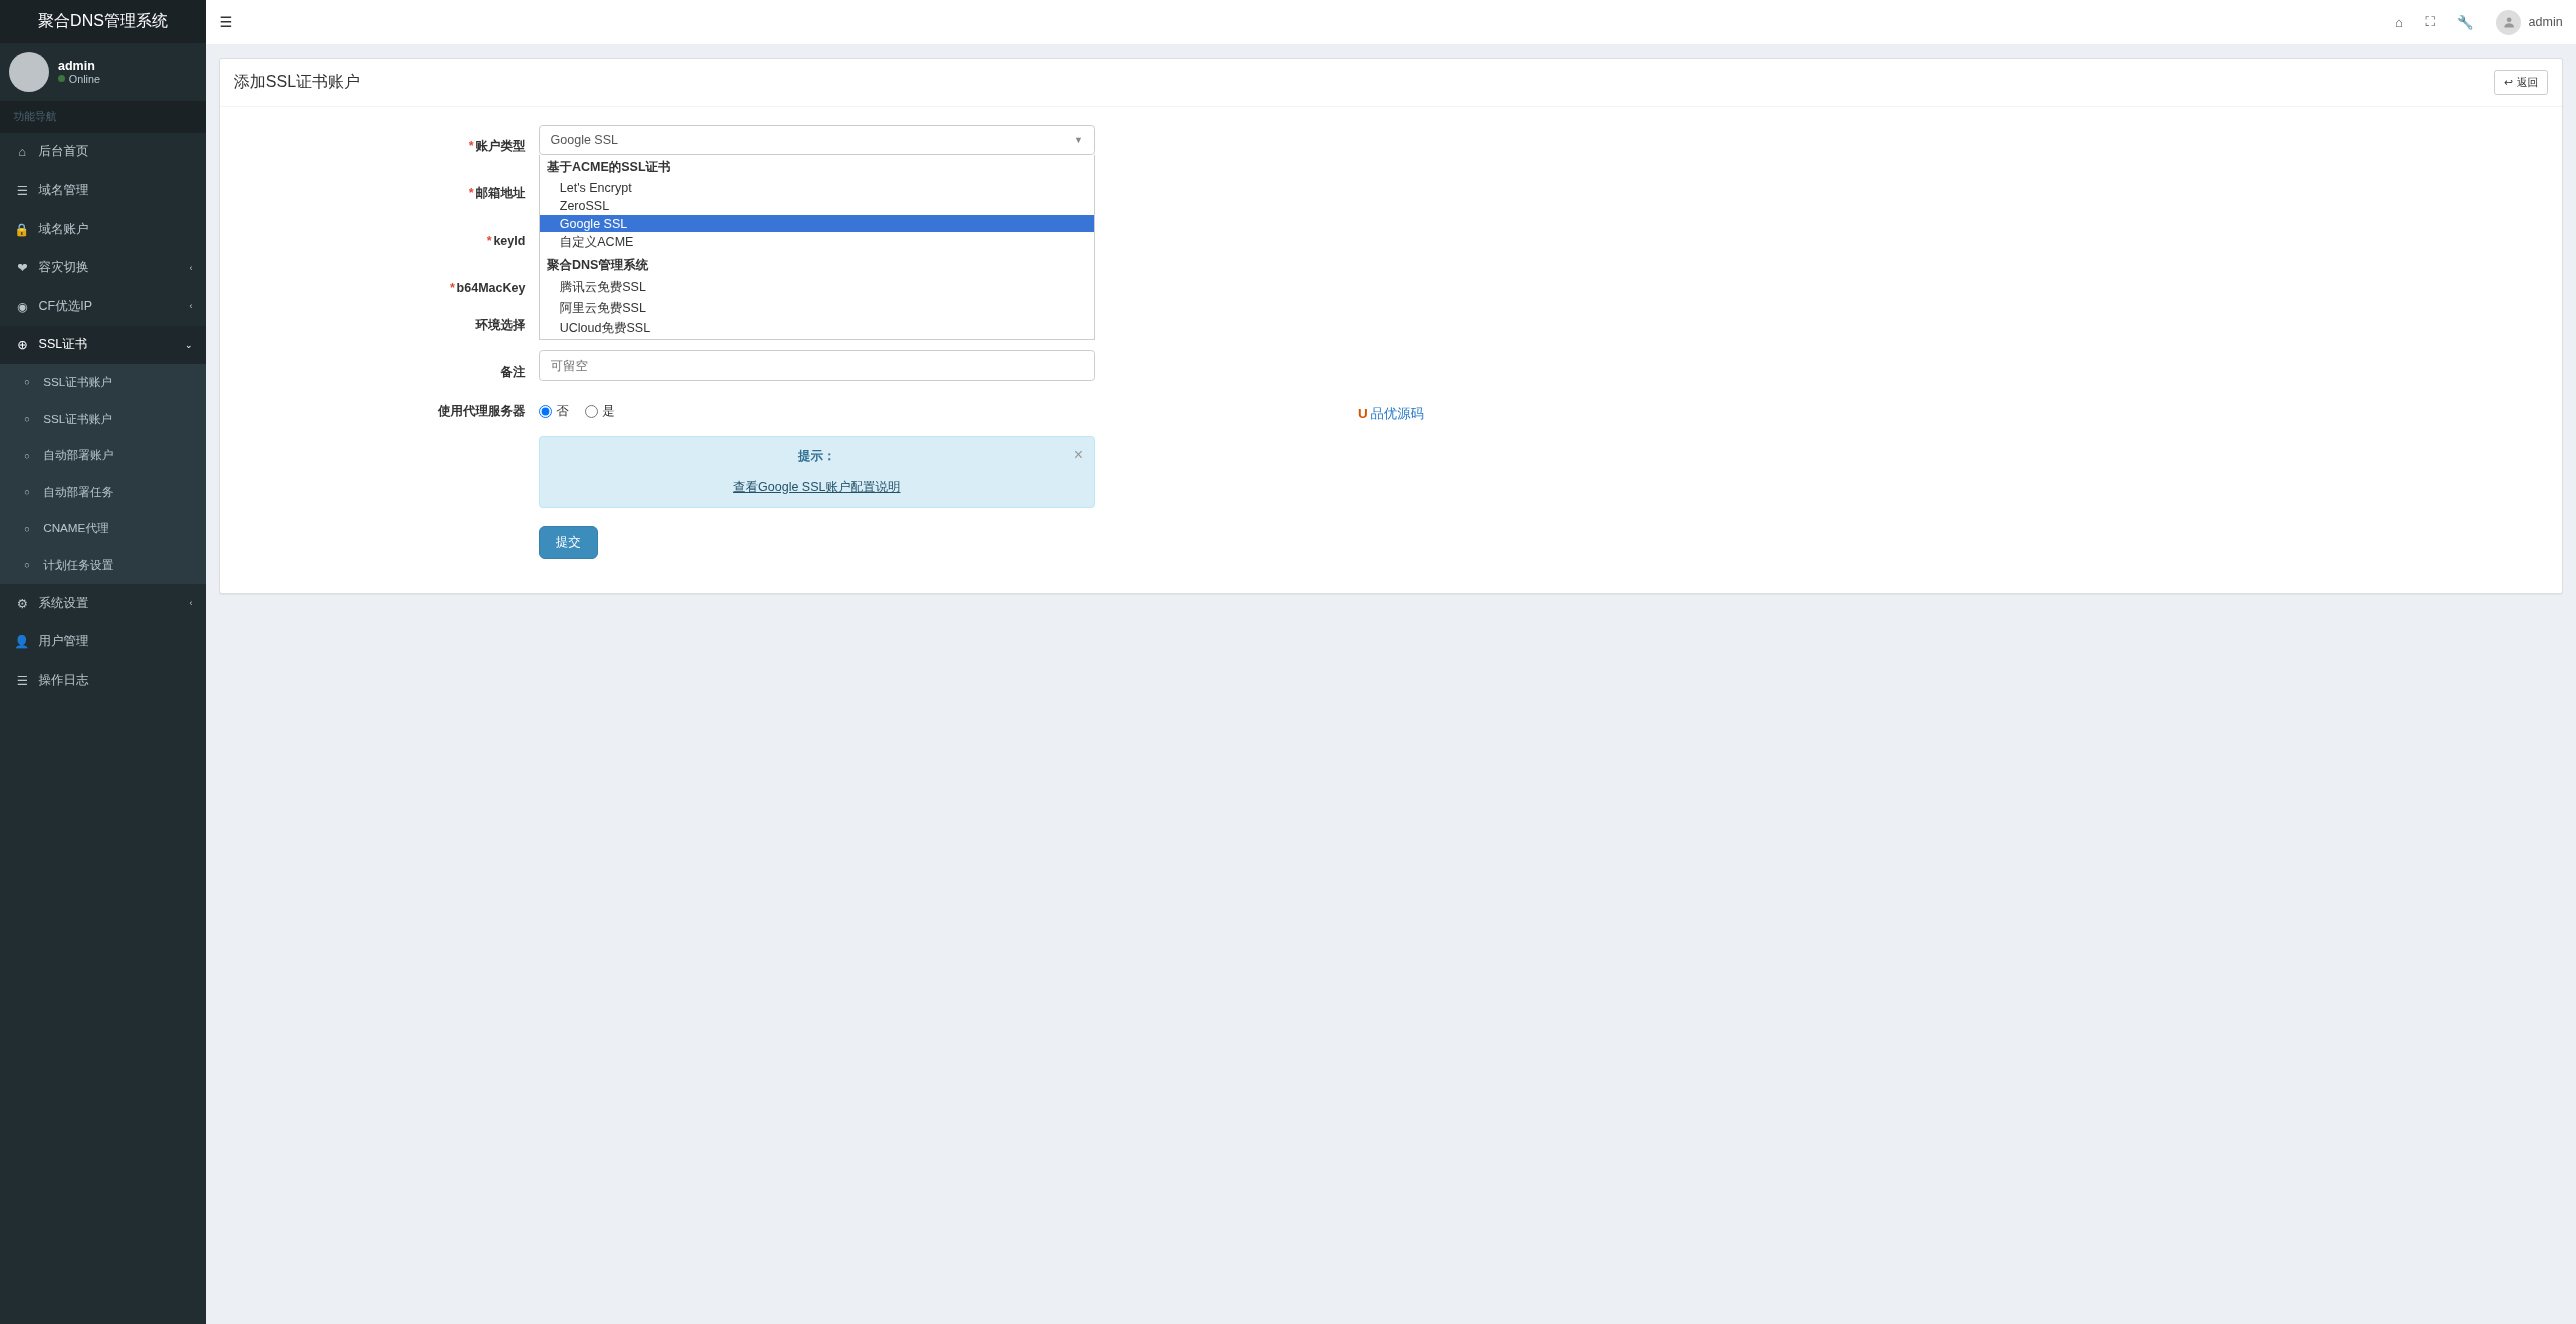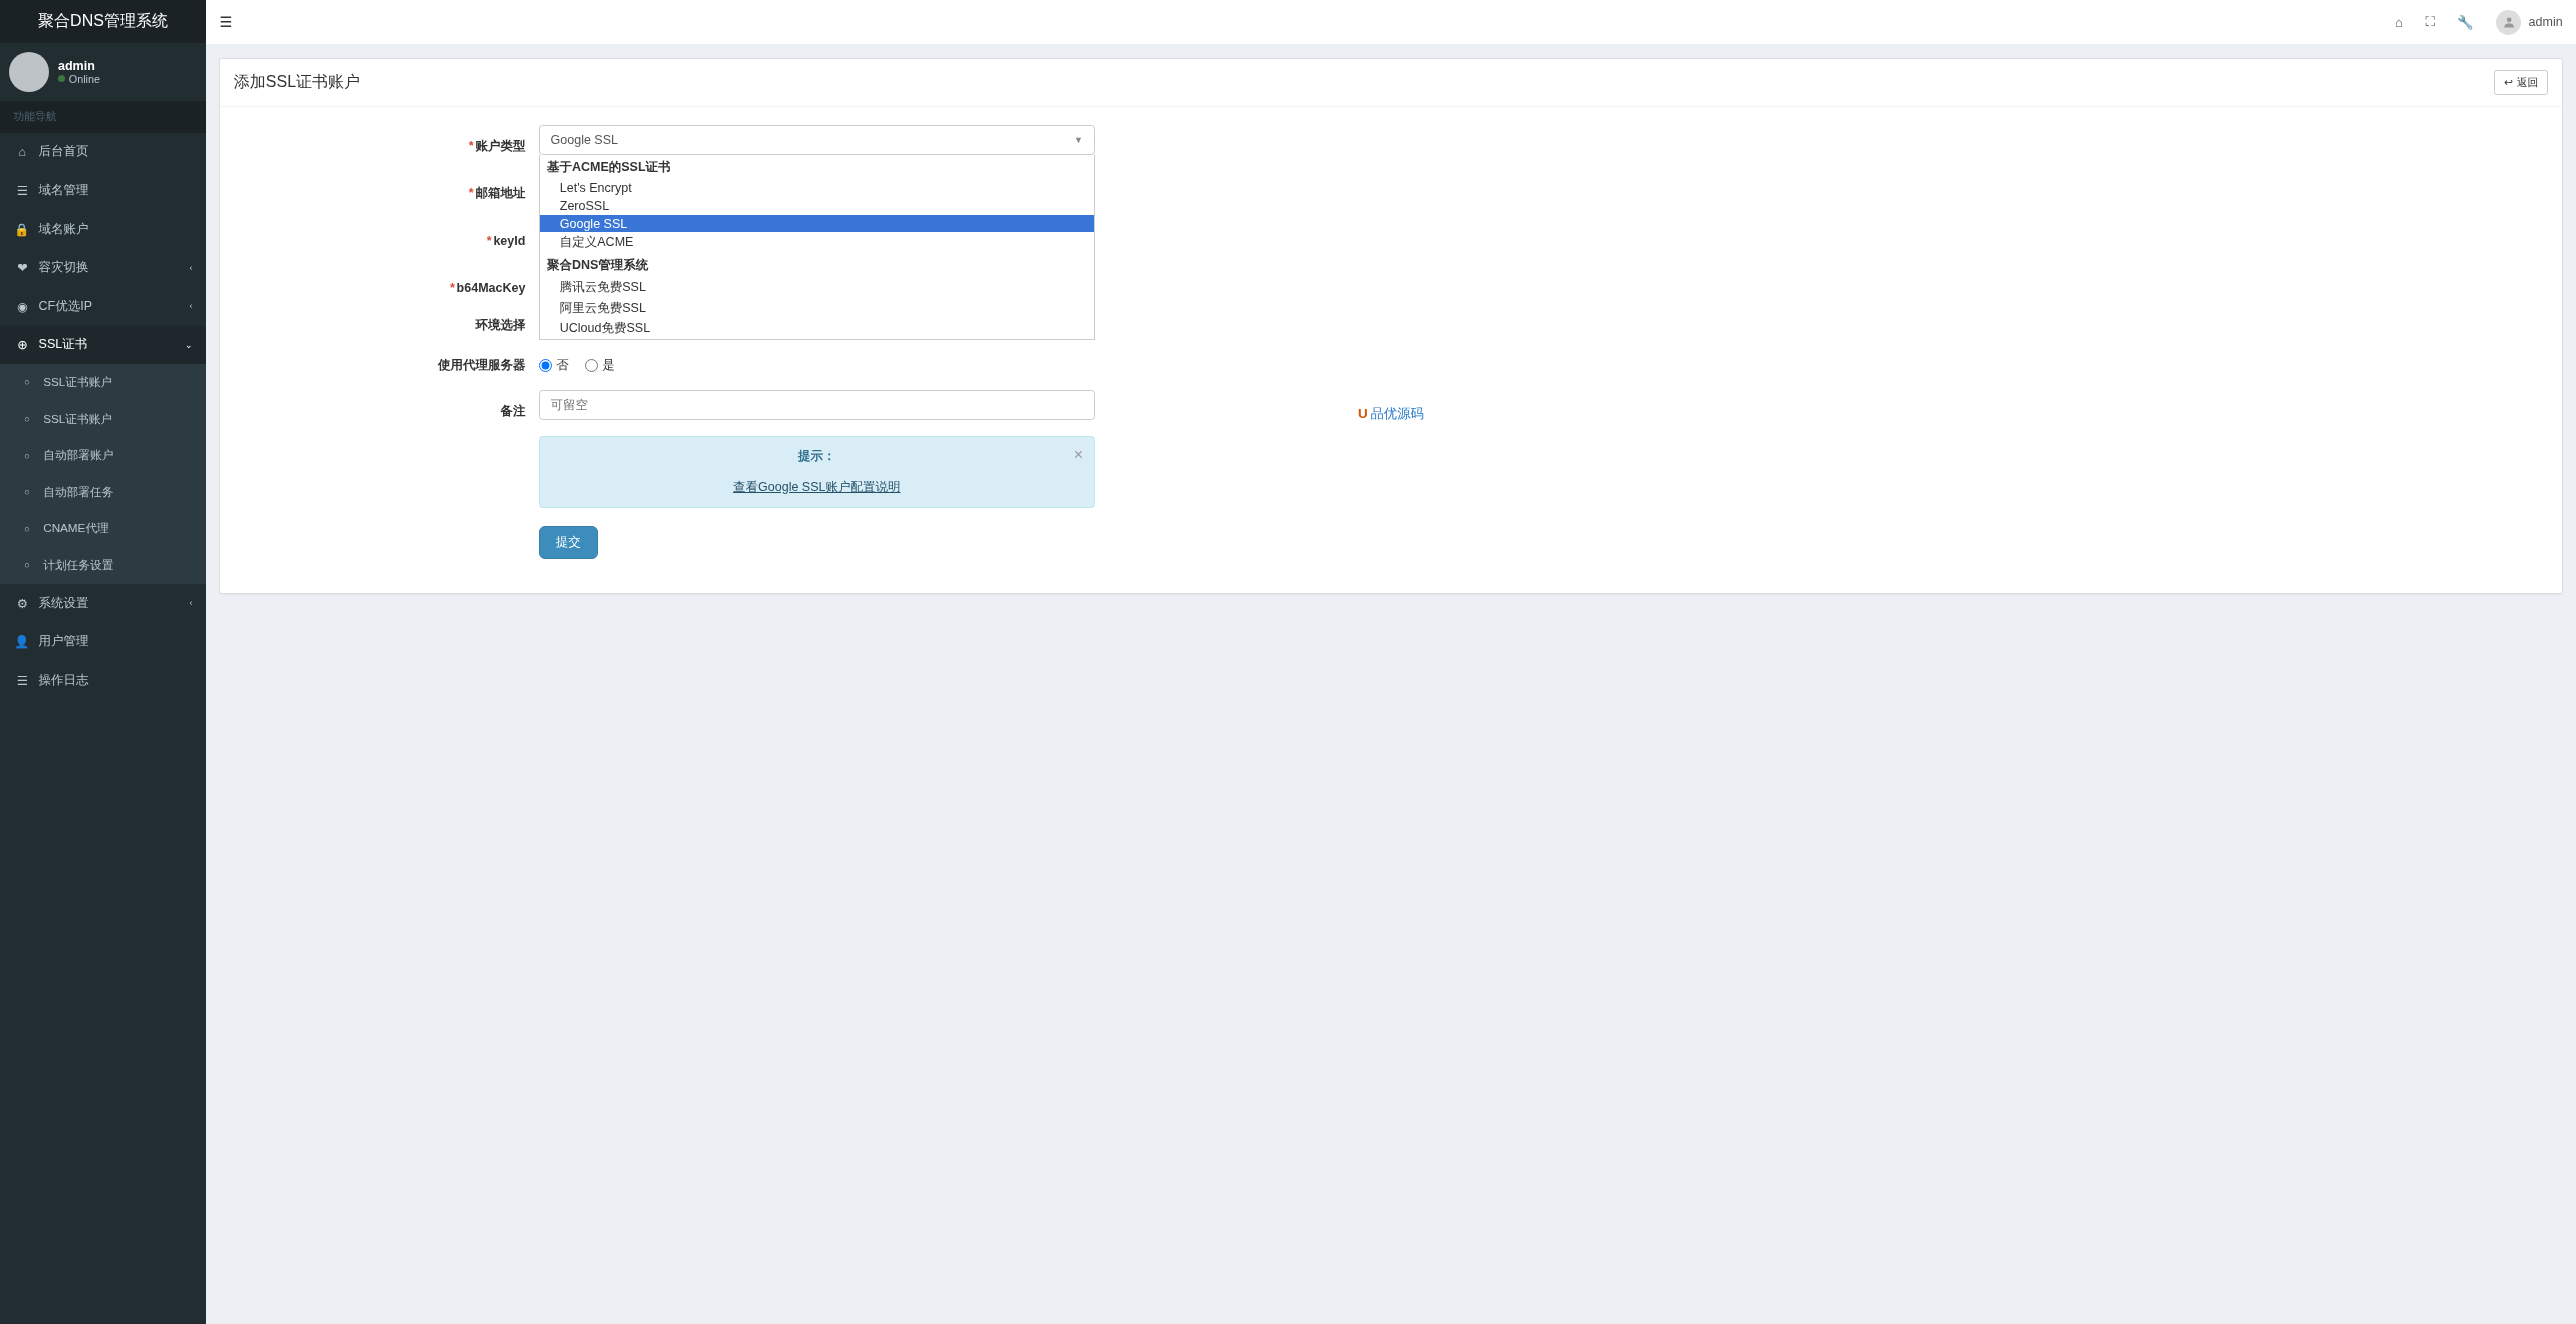--- a/index.html
+++ b/index.html
@@ -227,36 +227,36 @@
                   <span>正式环境</span>
                 </label>
               <label>
                   <input type="radio" name="env" style="">
                   <span>测试环境</span>
                 </label>
             </div>
           </div>
 
           <div class="form-row">
+            <label class="form-label"><span>备注</span></label>
+            <div class="form-control-wrap"><input class="form-control" placeholder="可留空" style=""></div>
+          </div>
+
+          <div class="form-row">
             <label class="form-label"><span>使用代理服务器</span></label>
             <div class="form-control-wrap radio-group">
               <label>
                   <input type="radio" name="proxy" checked="" style="">
                   <span>否</span>
                 </label>
               <label>
                   <input type="radio" name="proxy" style="">
                   <span>是</span>
                 </label>
             </div>
-          </div>
-
-          <div class="form-row">
-            <label class="form-label"><span>备注</span></label>
-            <div class="form-control-wrap"><input class="form-control" placeholder="可留空" style=""></div>
           </div>
 
           <div class="form-row">
             <label class="form-label"></label>
             <div class="form-control-wrap">
               <div class="alert">
                 <strong>提示：</strong>&nbsp;
                 <a href="#">查看Google SSL账户配置说明</a>
                 <span class="close">×</span>
               </div>

